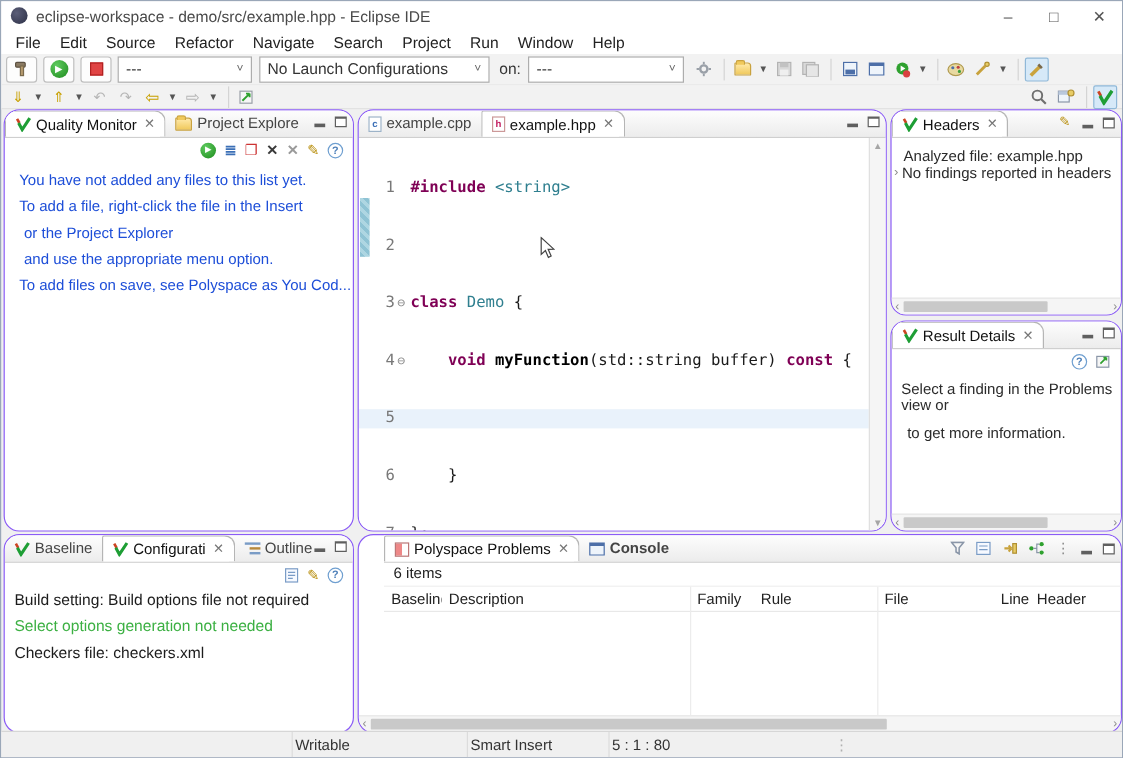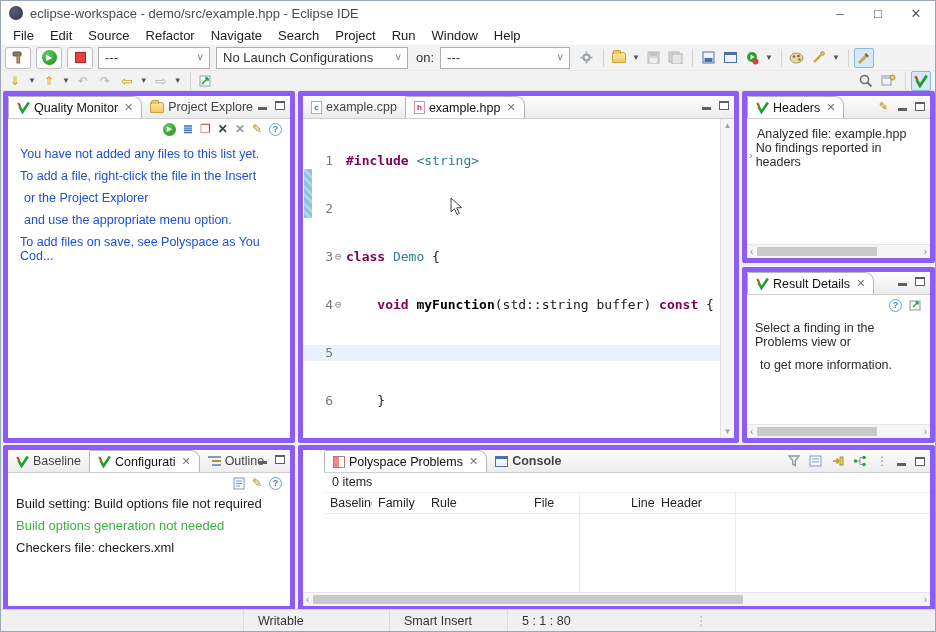--- a/index.html
+++ b/index.html
@@ -43,21 +43,21 @@
   .sep { width:1px; height:18px; background:#d4d4d4; margin:0 5px; }
   .caret { font-size:8px; color:#555; margin:0 3px 0 1px; }
   .on-label { margin:0 6px 0 2px; color:#333; }
 
   .glyph { font-size:12px; line-height:1; }
   .run-circle { width:15px; height:15px; border-radius:50%; background:radial-gradient(circle at 35% 30%, #5ecb5e, #1d8a1d);
                 color:#fff; font-size:8px; display:flex; align-items:center; justify-content:center; }
   .stop-square { width:11px; height:11px; background:#e04343; border:1px solid #b02020; }
 
   
-  .panel { position:absolute; background:#fff; border:5px solid #8b5cf6; border-radius:2px; overflow:hidden; }
+  .panel { position:absolute; background:#fff; border:1px solid #8b5cf6; border-radius:13px; overflow:hidden; }
   .tabbar { height:23px; background:linear-gradient(#fdfdfd,#ececec); border-bottom:1px solid #cfcfcf;
             display:flex; align-items:flex-end; position:relative; }
   .tab { height:22px; display:flex; align-items:center; gap:4px; padding:0 8px; font-size:12.5px;
          color:#444; white-space:nowrap; }
   .tab.active { background:#fff; border:1px solid #b5b5b5; border-bottom:none; border-radius:2px 9px 0 0; color:#111; }
   .tab-close { color:#777; font-size:11px; margin-left:2px; }
   .minmax { position:absolute; right:5px; top:5px; display:flex; gap:8px; align-items:center; }
   .ico-min { width:9px; height:3px; background:#5f5f5f; margin-top:6px; }
   .ico-max { width:10px; height:9px; border:1px solid #5f5f5f; border-top:2px solid #5f5f5f; background:#fff; }
   .view-toolbar { height:20px; display:flex; justify-content:flex-end; align-items:center; gap:7px; padding-right:8px; }
@@ -117,21 +117,21 @@
   
   .items-count { font-size:12.5px; color:#222; padding:2px 8px 3px; border-bottom:1px solid #efefef; }
   .ptable { position:relative; height:calc(100% - 23px - 20px - 14px); }
   .ptable-header { display:flex; height:21px; align-items:center; border-bottom:1px solid #e8e8e8; font-size:12.5px; color:#222; }
   .pc { padding:0 6px; white-space:nowrap; overflow:hidden; }
   .col-sep { position:absolute; top:0; bottom:0; width:1px; background:#ececec; }
 
   
   .statusbar { position:absolute; left:0; right:0; bottom:0; height:22px; background:#f0f0f0;
                border-top:1px solid #d6d6d6; display:flex; align-items:center; font-size:12.5px; color:#333; }
-  .sb-seg { padding:0 14px; height:100%; display:flex; align-items:center; border-left:1px solid #dcdcdc; }
+  .sb-seg { padding:0 2px; height:100%; display:flex; align-items:center; border-left:1px solid #dcdcdc; }
   .sb-dots { color:#b0b0b0; margin-left:40px; }
 
   svg { display:block; }
 </style>
 </head>
 <body>
 
 <div class="titlebar">
   <span class="eclipse-logo"></span>
   <span class="title-text">eclipse-workspace - demo/src/example.hpp - Eclipse IDE</span>
@@ -499,21 +499,21 @@
       <rect x="1" y="1" width="10" height="11" fill="#f6f9ff" stroke="#7a9cc6"></rect>
       <line x1="3" y1="4" x2="9" y2="4" stroke="#7a9cc6"></line>
         <line x1="3" y1="6.5" x2="9" y2="6.5" stroke="#7a9cc6"></line>
       <line x1="3" y1="9" x2="7" y2="9" stroke="#7a9cc6"></line>
     </svg>
     <span class="mini" style="color:#b58900">✎</span>
     <span class="help-circle">?</span>
   </div>
   <div>
     <div class="cfg-line">Build setting: Build options file not required</div>
-    <div class="cfg-line cfg-green">Build options generation not needed</div>
+    <div class="cfg-line cfg-green">Select options generation not needed</div>
     <div class="cfg-line">Checkers file: checkers.xml</div>
   </div>
 </div>
 
 <div class="panel" style="left:297px; top:444px; width:637px; height:166px;padding-left:21px;">
   <div class="tabbar">
     <span class="tab active">
       <span class="problems-ico"></span>
       <span>Polyspace Problems</span>
       <span class="tab-close">✕</span>
@@ -539,24 +539,25 @@
         <circle cx="2.5" cy="6" r="1.8" fill="#2fa12f"></circle>
           <circle cx="11" cy="2.5" r="1.8" fill="#2fa12f"></circle>
         <circle cx="11" cy="9.5" r="1.8" fill="#2fa12f"></circle>
         <path d="M4 6 H7 M7 6 V2.5 H9 M7 6 V9.5 H9" stroke="#8a96a8" fill="none"></path>
       </svg>
       <span class="mini" style="color:#8a8a8a">⋮</span>
       <span class="ico-min"></span>
       <span class="ico-max"></span>
     </span>
   </div>
-  <div class="items-count">0 items</div>
+  <div class="items-count">6 items</div>
   <div class="ptable">
     <div class="ptable-header">
       <span class="pc" style="width:48px">Baseline</span>
+      <span class="pc" style="width:207px">Description</span>
       <span class="pc" style="width:53px">Family</span>
       <span class="pc" style="width:103px">Rule</span>
       <span class="pc" style="width:97px">File</span>
       <span class="pc" style="width:30px">Line</span>
       <span class="pc" style="flex:1">Header</span>
     </div>
     <span class="col-sep" style="left:255px"></span>
     <span class="col-sep" style="left:411px"></span>
   </div>
   <div class="hscroll">

